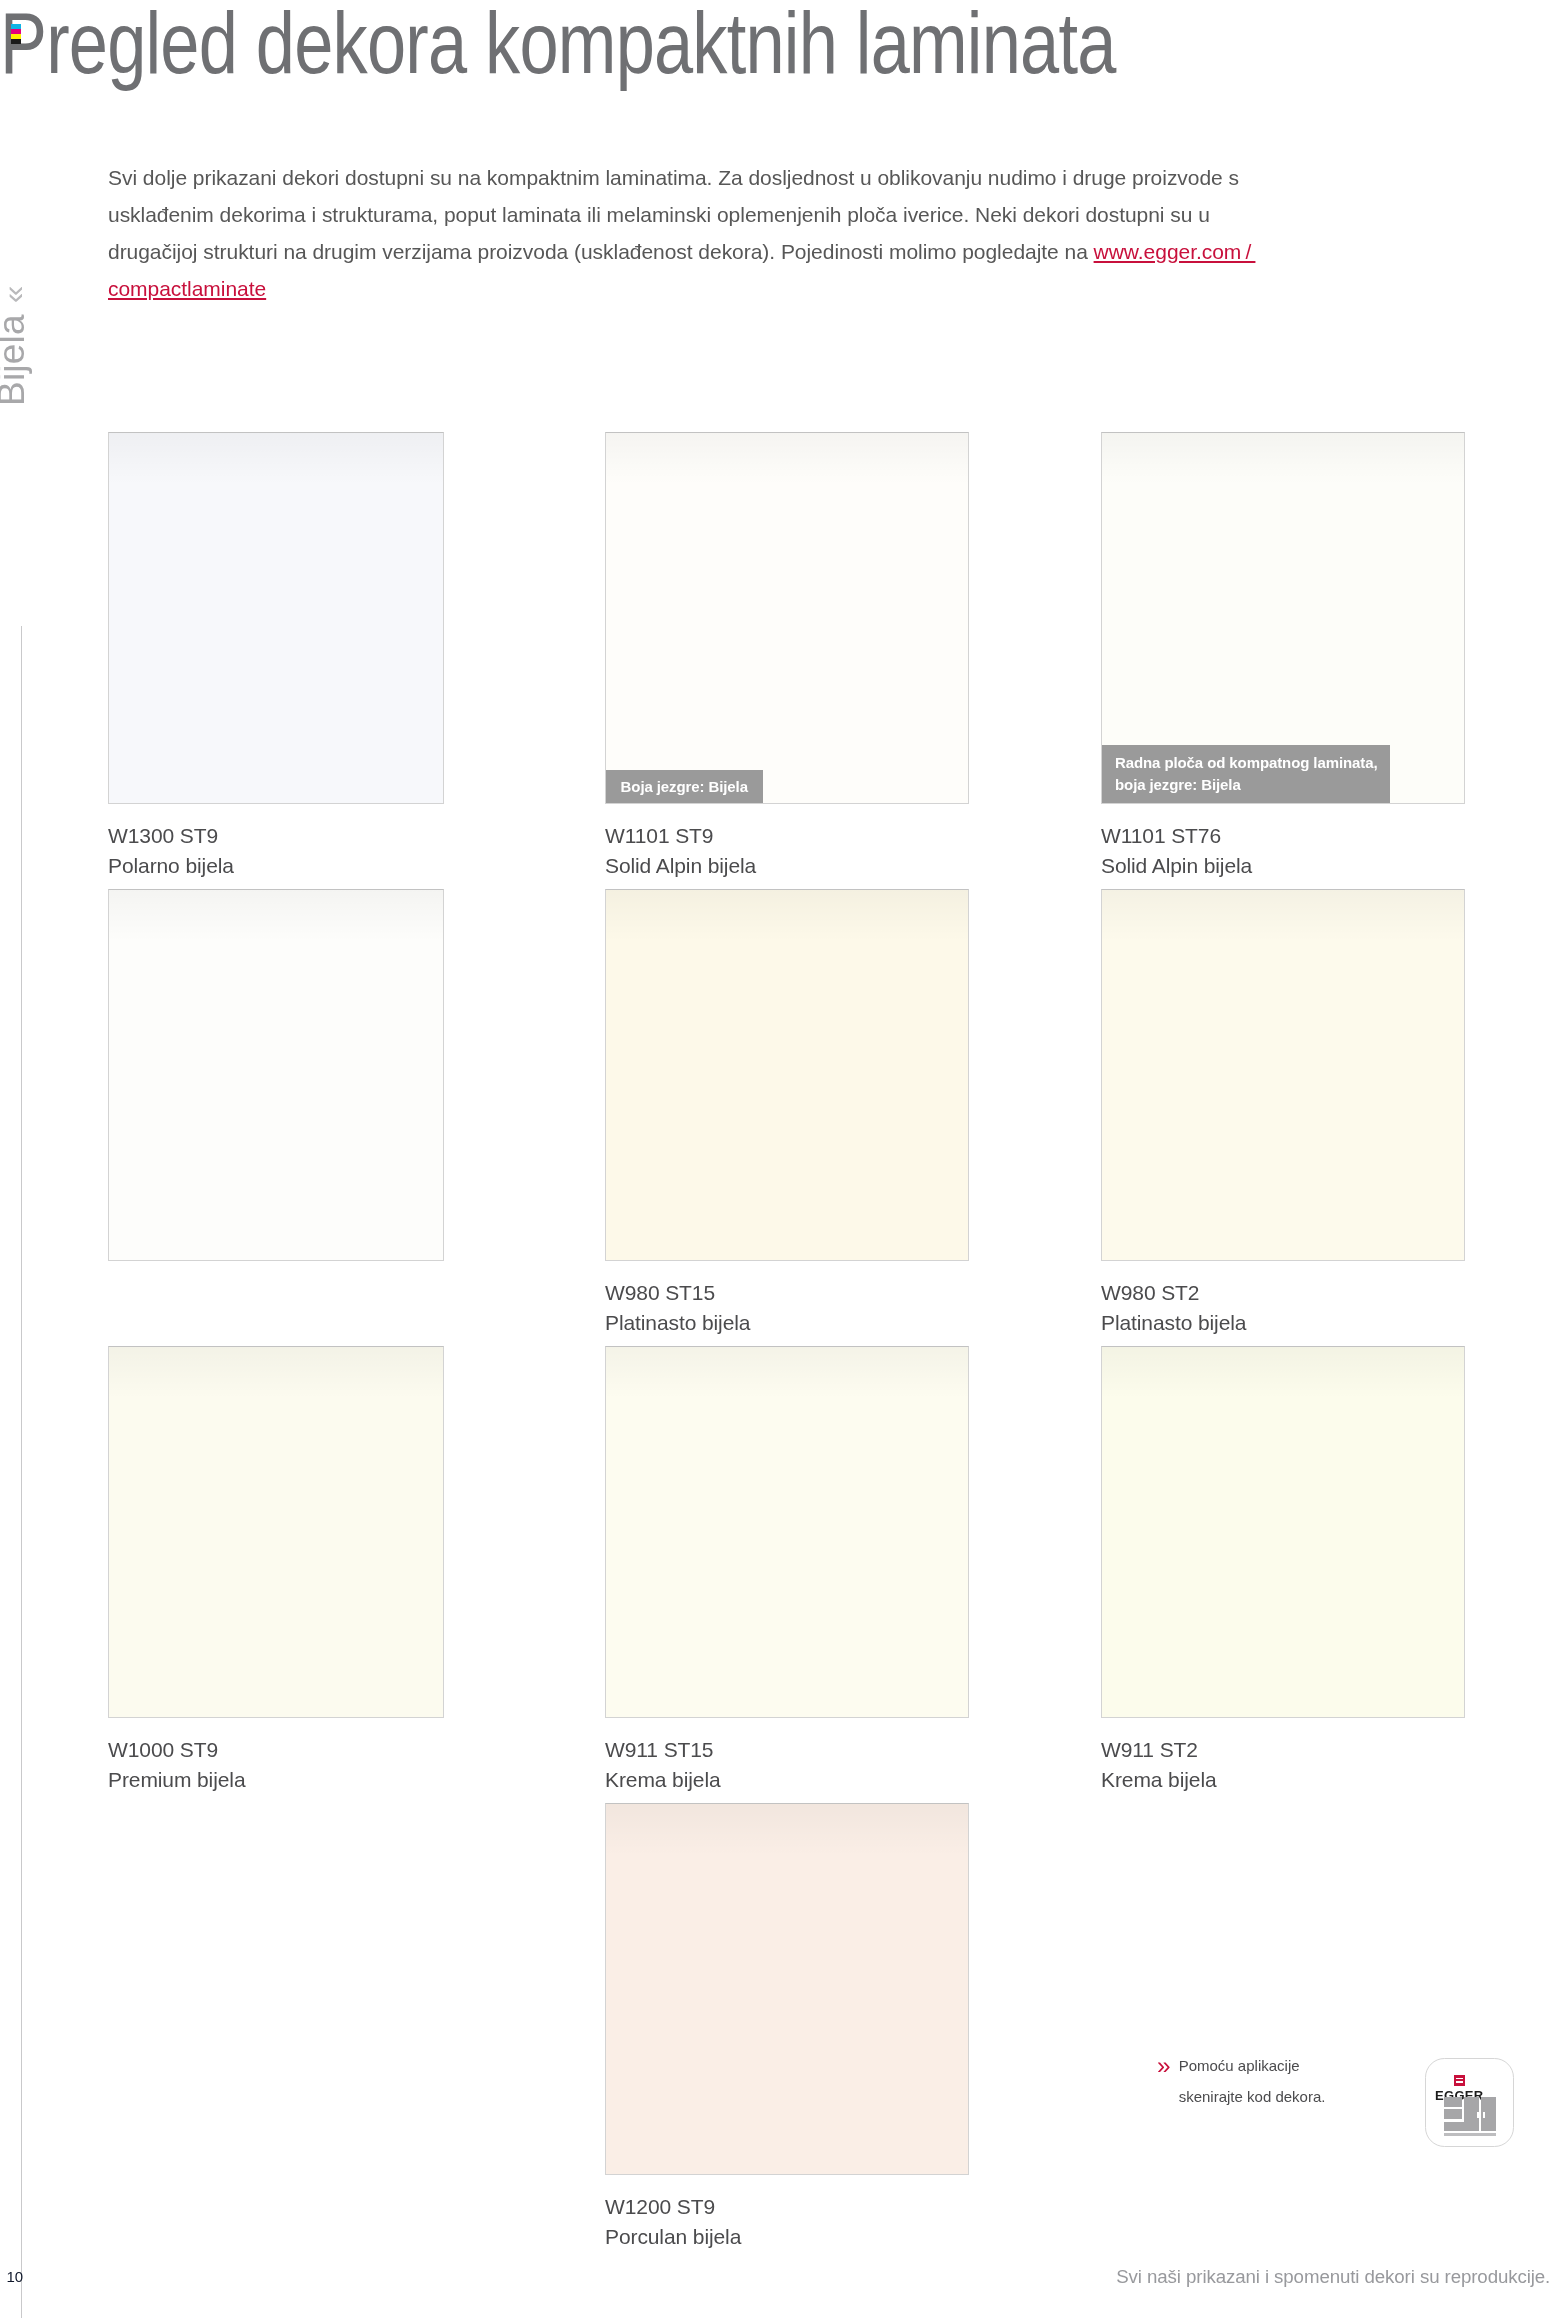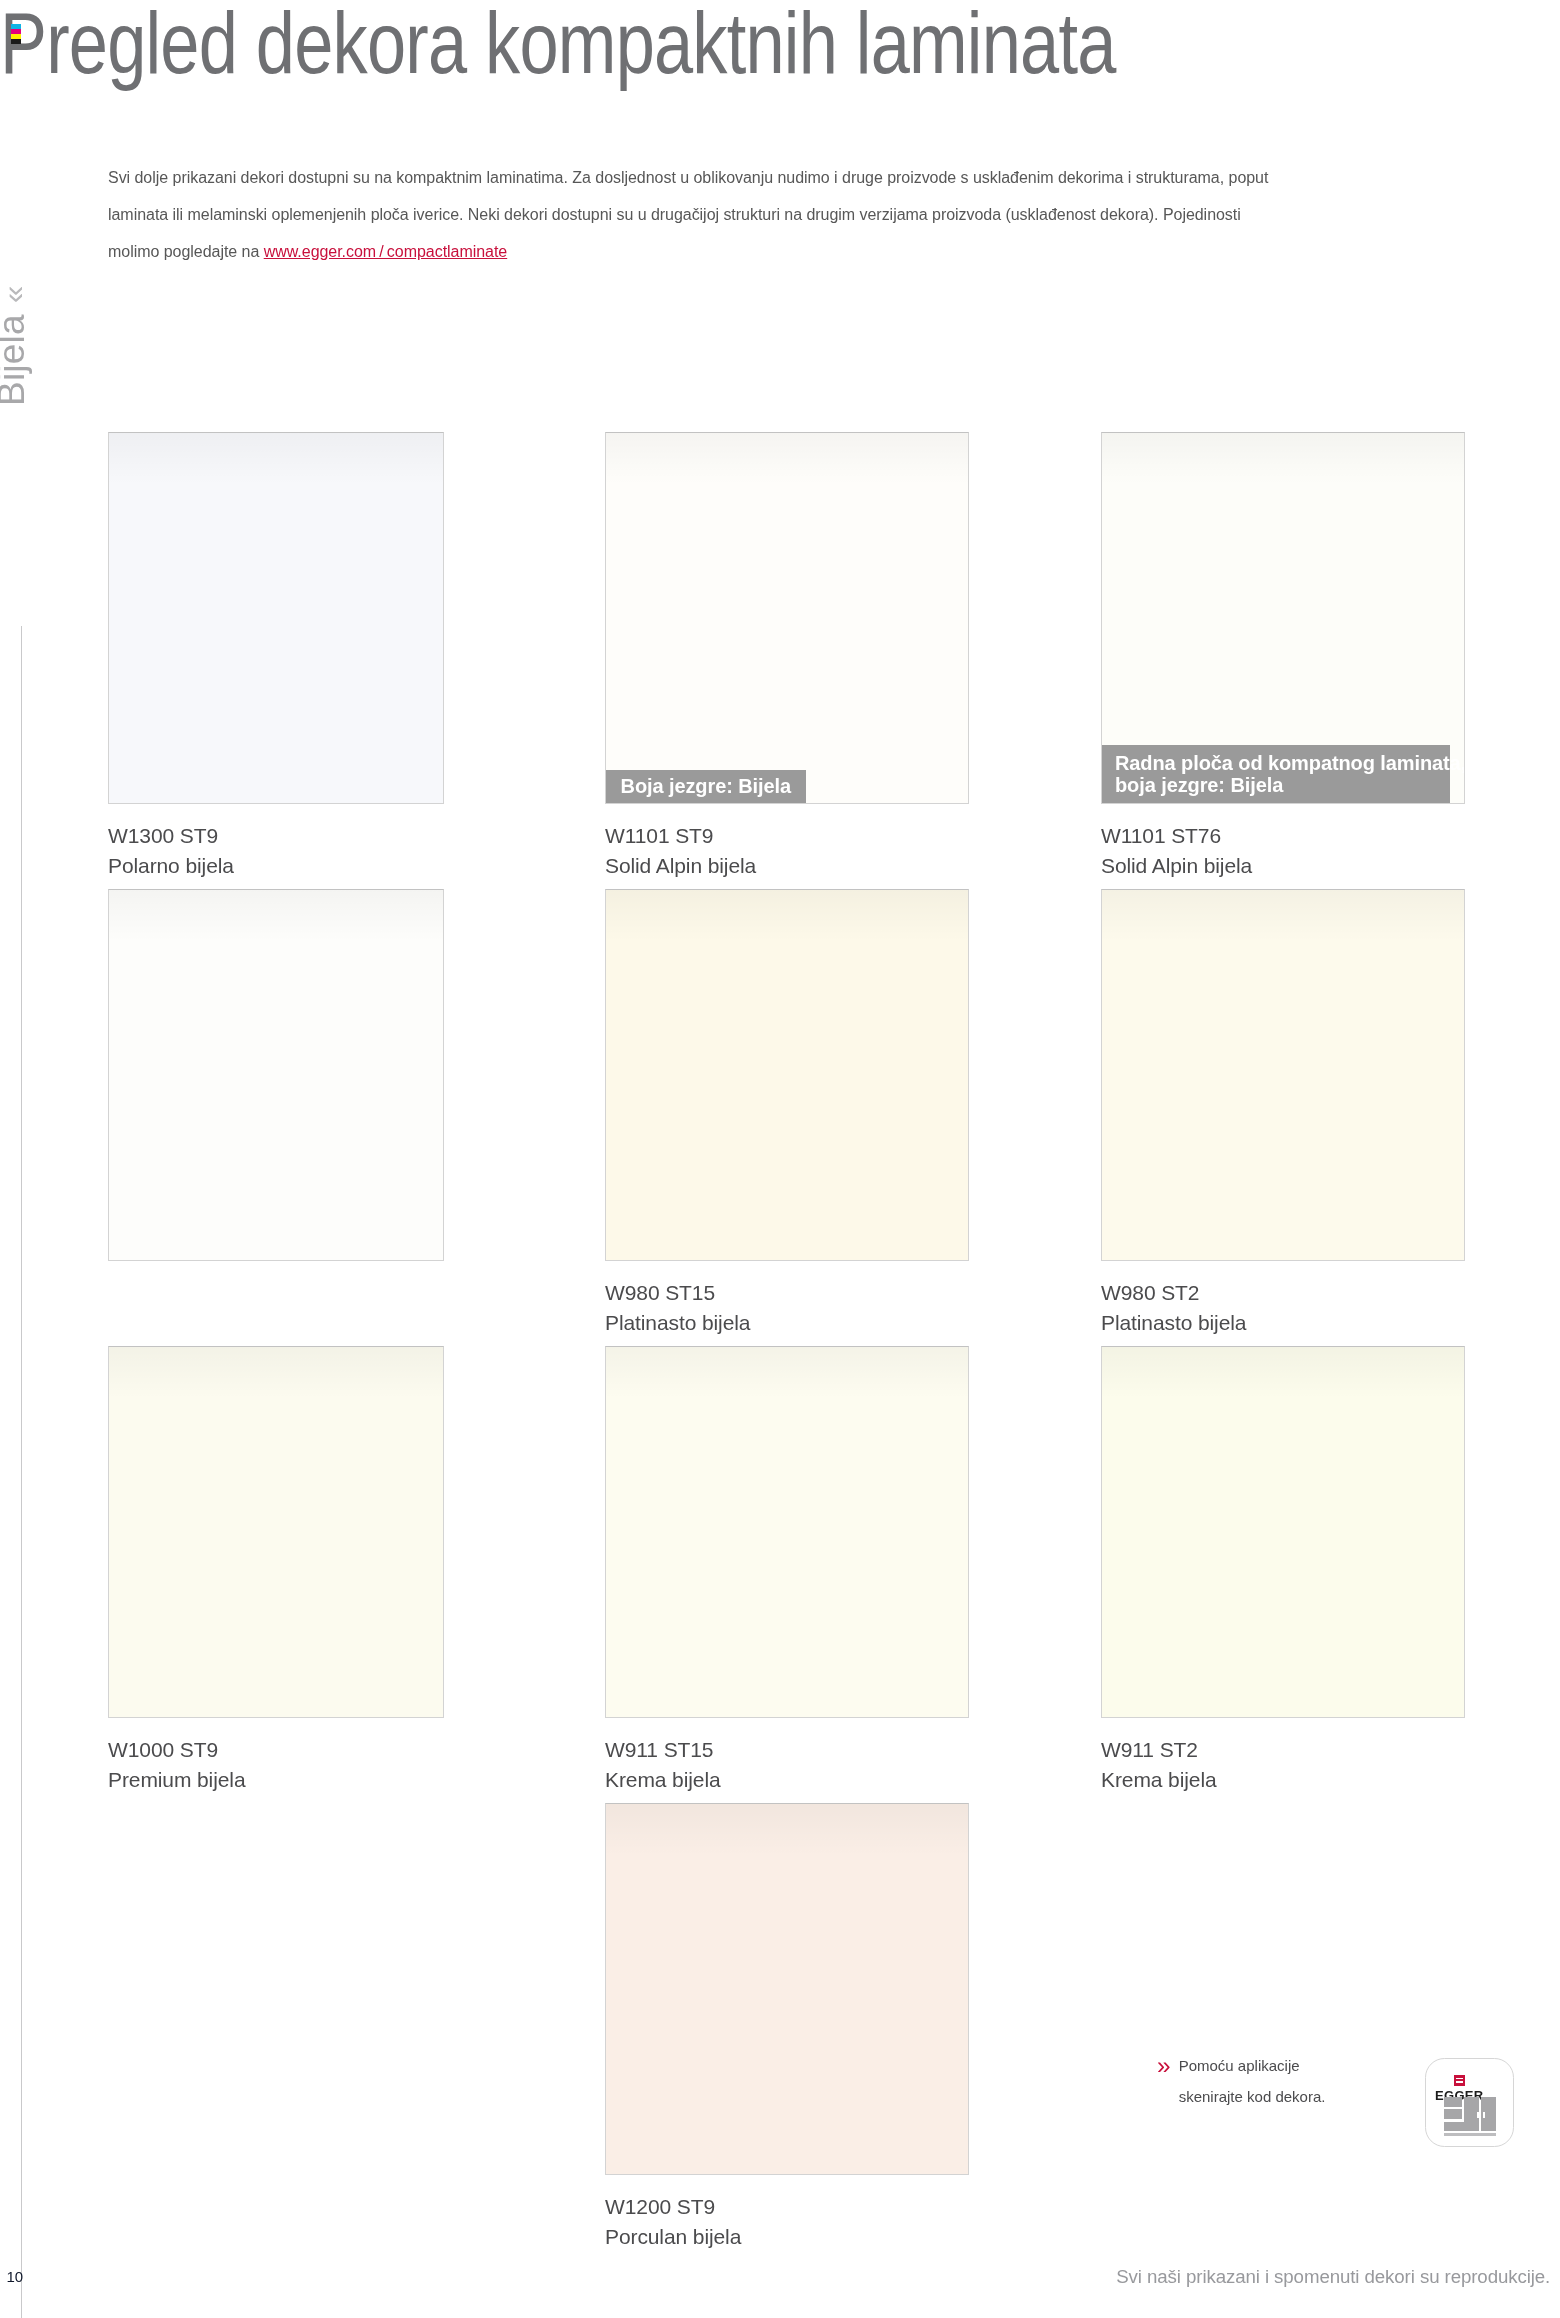--- a/index.html
+++ b/index.html
@@ -47,21 +47,21 @@
         #fff200 50%, #fff200 75%,
         #1a1a1a 75%, #1a1a1a 100%);
   }
 
   
   .intro {
     position: absolute;
     left: 108px;
     top: 159px;
     width: 1187px;
-    font-size: 16px;
+    font-size: 21px;
     line-height: 37px;
     font-weight: 400;
     color: #575757;
     letter-spacing: -0.04px;
   }
   .intro .url {
     color: #c8103c;
   }
 
   
@@ -136,21 +136,21 @@
     background: linear-gradient(to bottom, rgba(0,0,0,0.035), rgba(0,0,0,0) 14%);
     pointer-events: none;
   }
 
   .badge {
     position: absolute;
     left: 0;
     bottom: 0;
     background: #9a9a9a;
     color: #ffffff;
-    font-size: 20px;
+    font-size: 15px;
     line-height: 21px;
     font-weight: 700;
     padding: 5.7px 14.6px 6.5px 14.6px;
     letter-spacing: -0.1px;
     z-index: 3;
     max-width: 96%;
   }
   .badge.two-line {
     bottom: 0;
     padding: 6.5px 13px 7.3px 13px;

